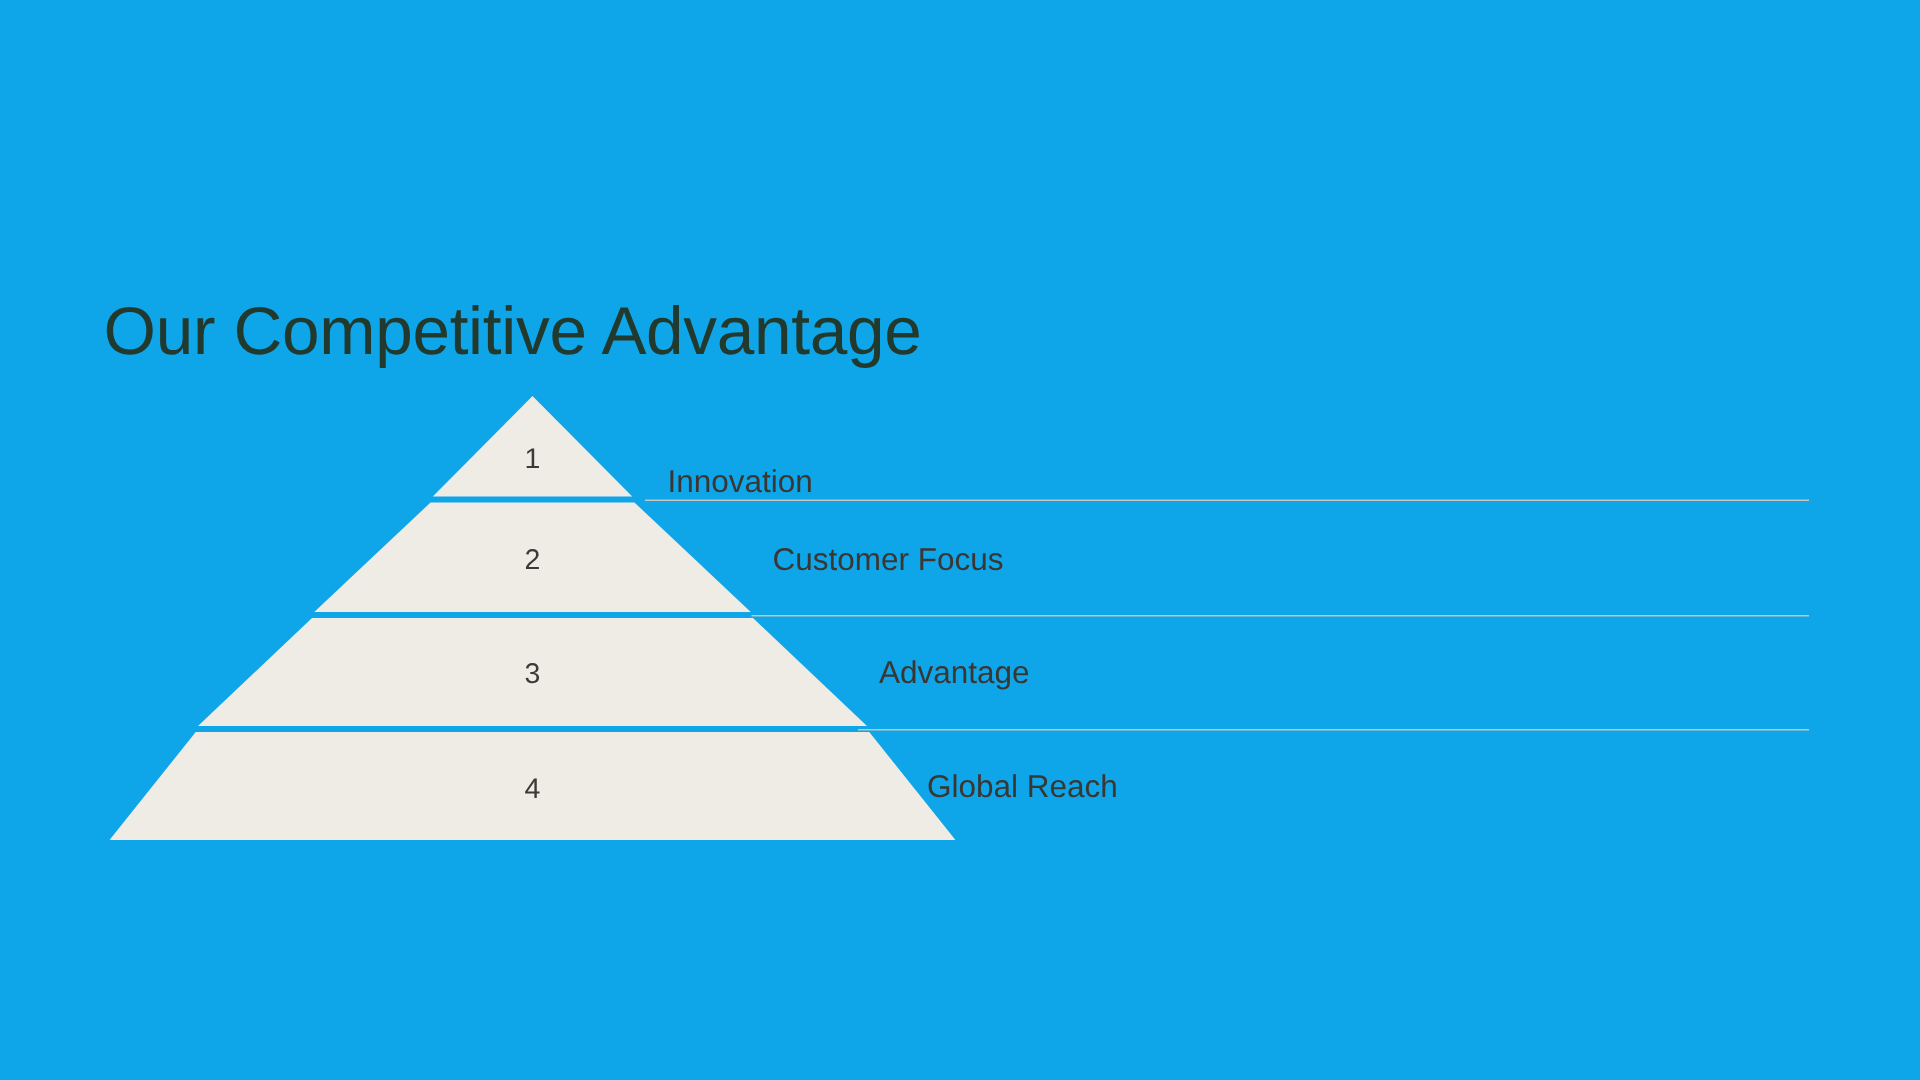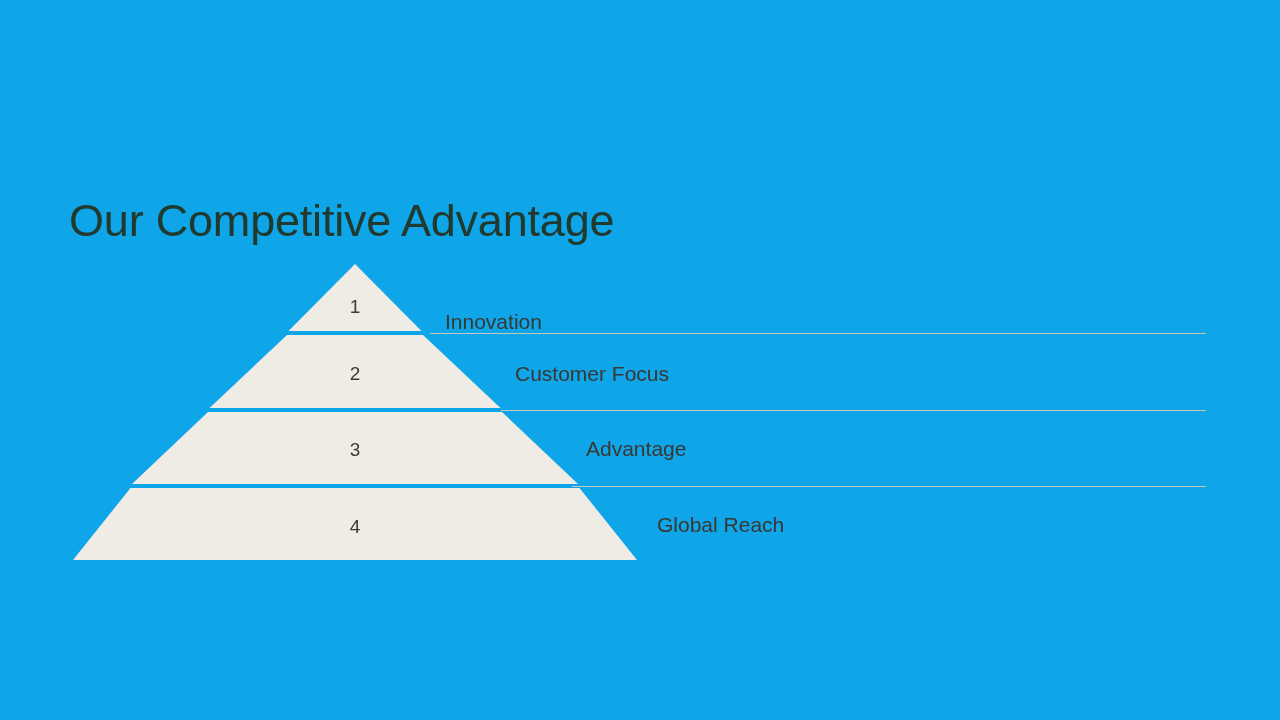--- a/index.html
+++ b/index.html
@@ -84,21 +84,21 @@
   .row-2 .tier-label  { left: 515px; top: 360px; }
   .row-2 .tier-rule   { left: 501px; top: 410px; width: 705px; }
 
   
   .row-3 .tier-number { left: 325px; top: 438px; }
   .row-3 .tier-label  { left: 586px; top: 435px; }
   .row-3 .tier-rule   { left: 572px; top: 486px; width: 634px; }
 
   
   .row-4 .tier-number { left: 325px; top: 515px; }
-  .row-4 .tier-label  { left: 657px; top: 511px; }
+  .row-4 .tier-label  { left: 618px; top: 511px; }
 </style>
 </head>
 <body>
 
 <div class="slide">
 
   <h1 class="slide-title">Our Competitive Advantage</h1>
 
   <div class="pyramid">
     <svg viewBox="0 0 564 296" xmlns="http://www.w3.org/2000/svg">

